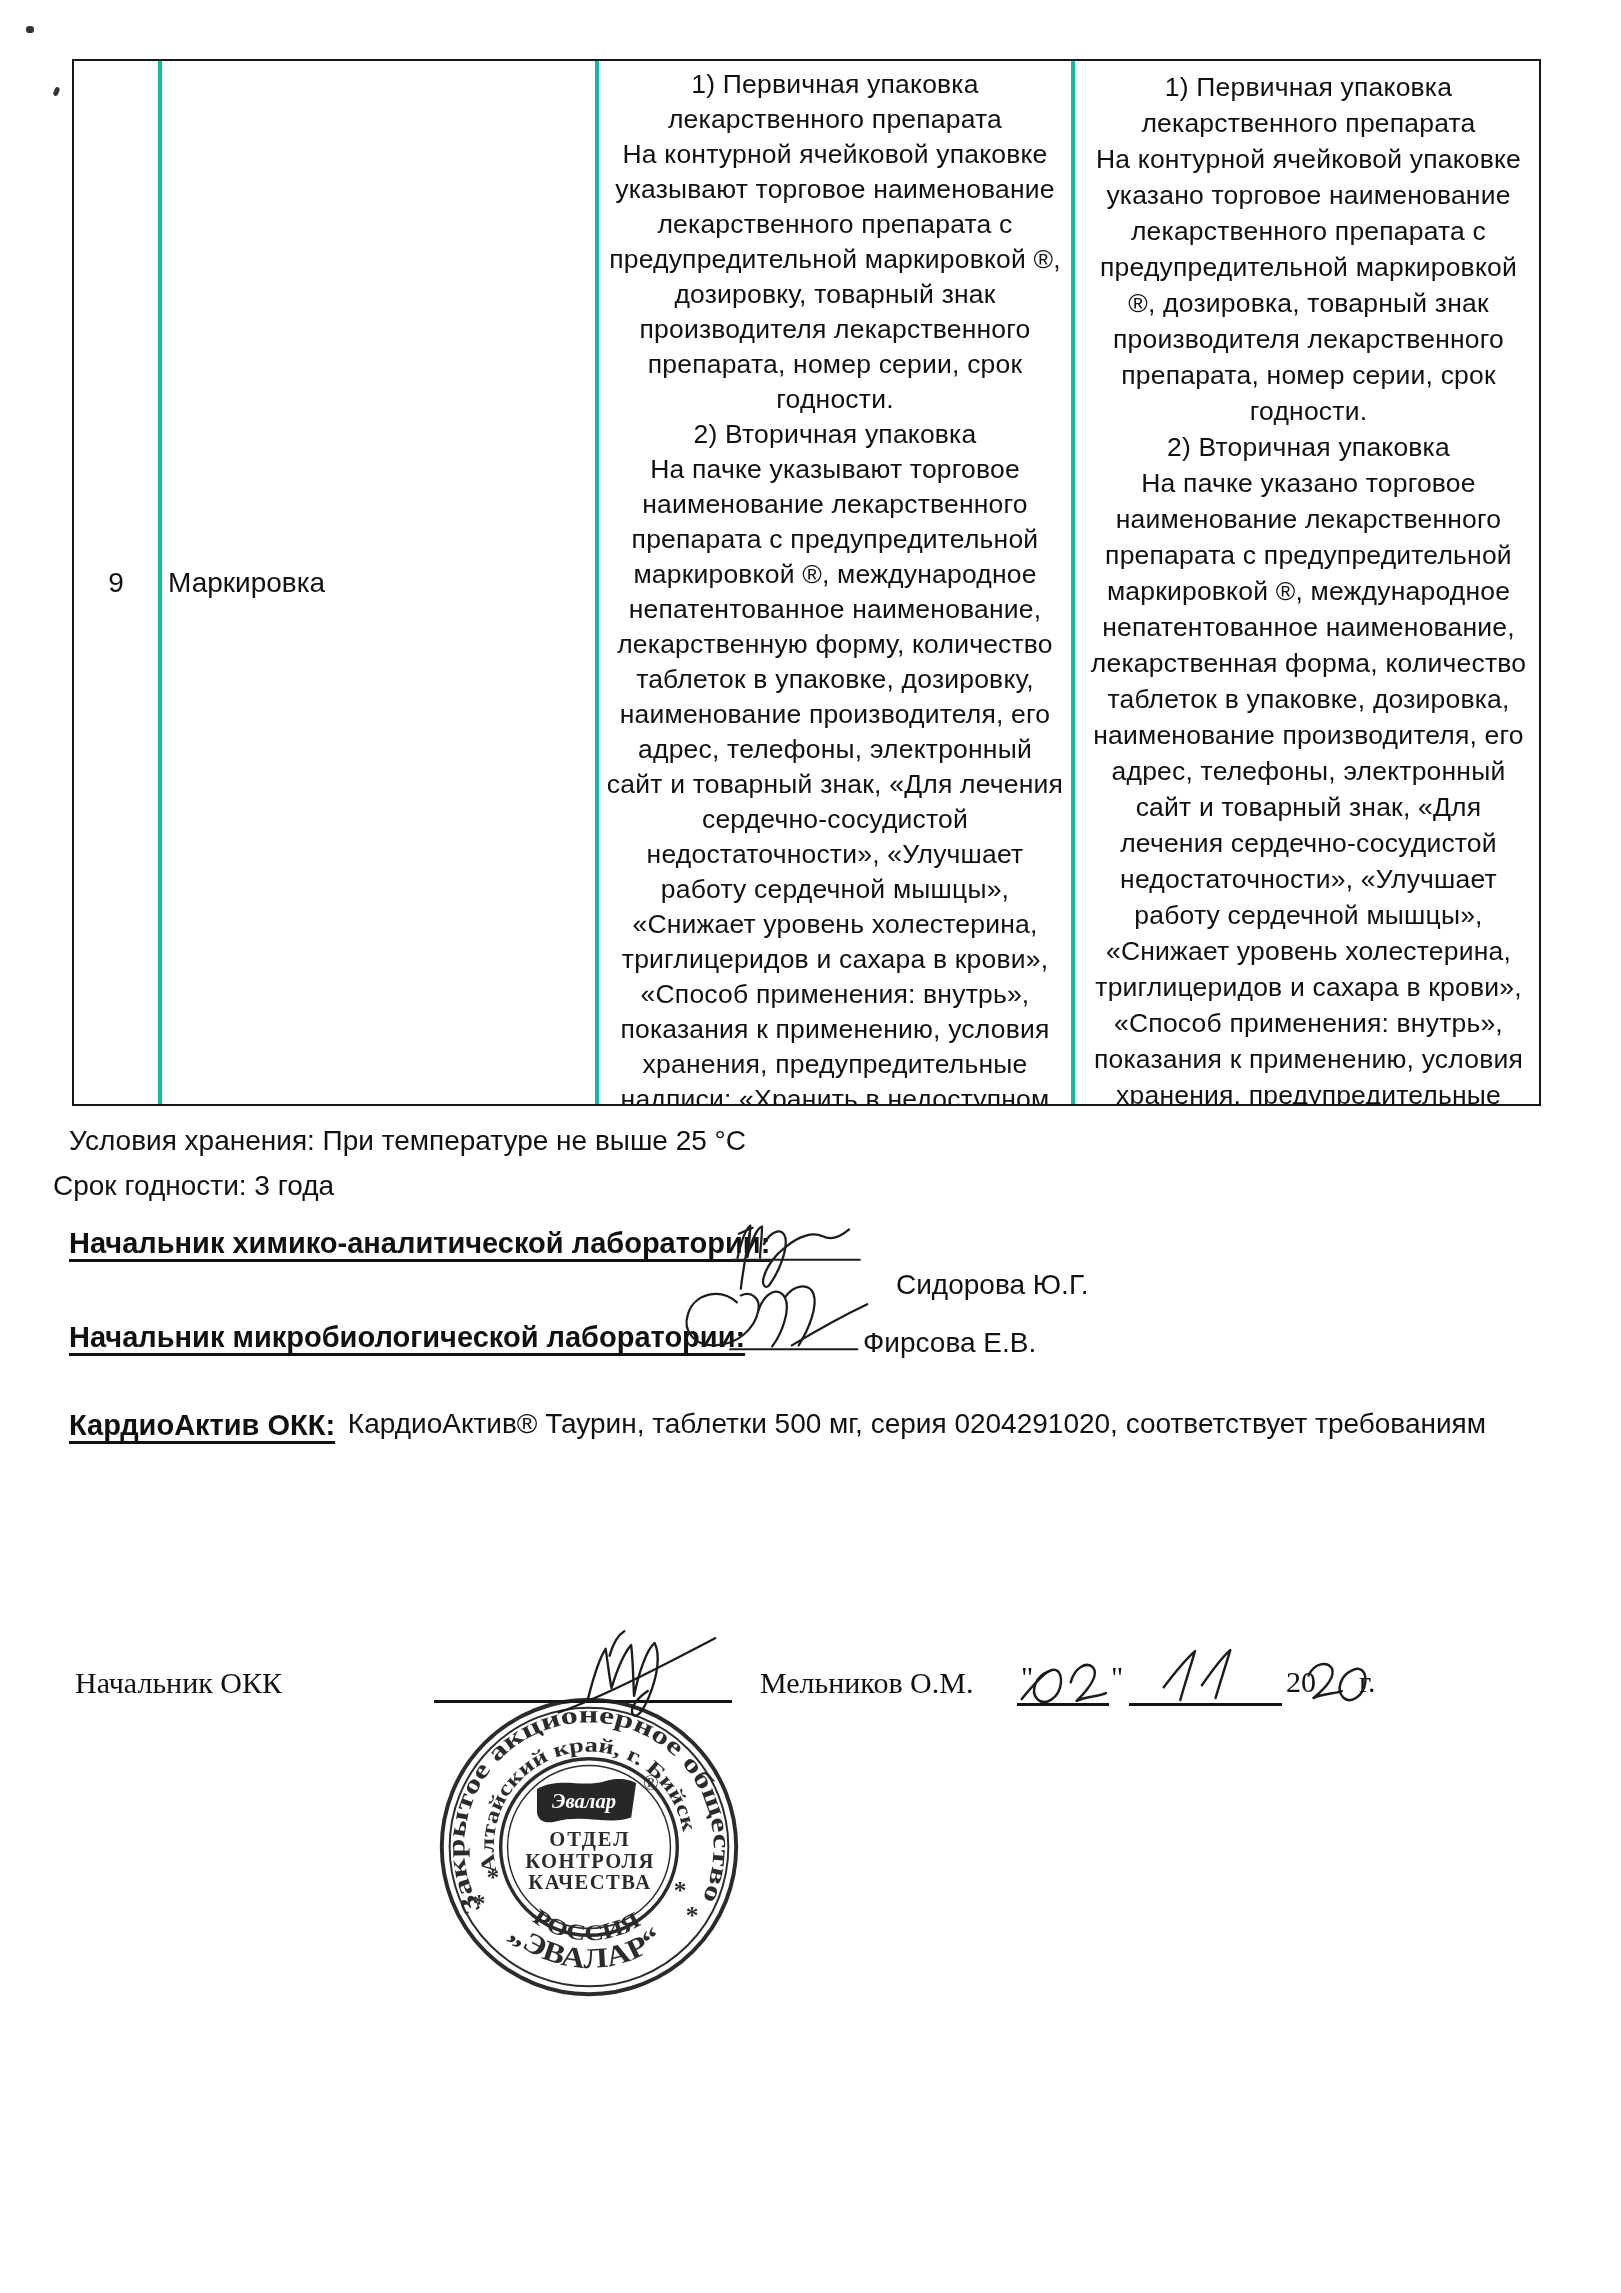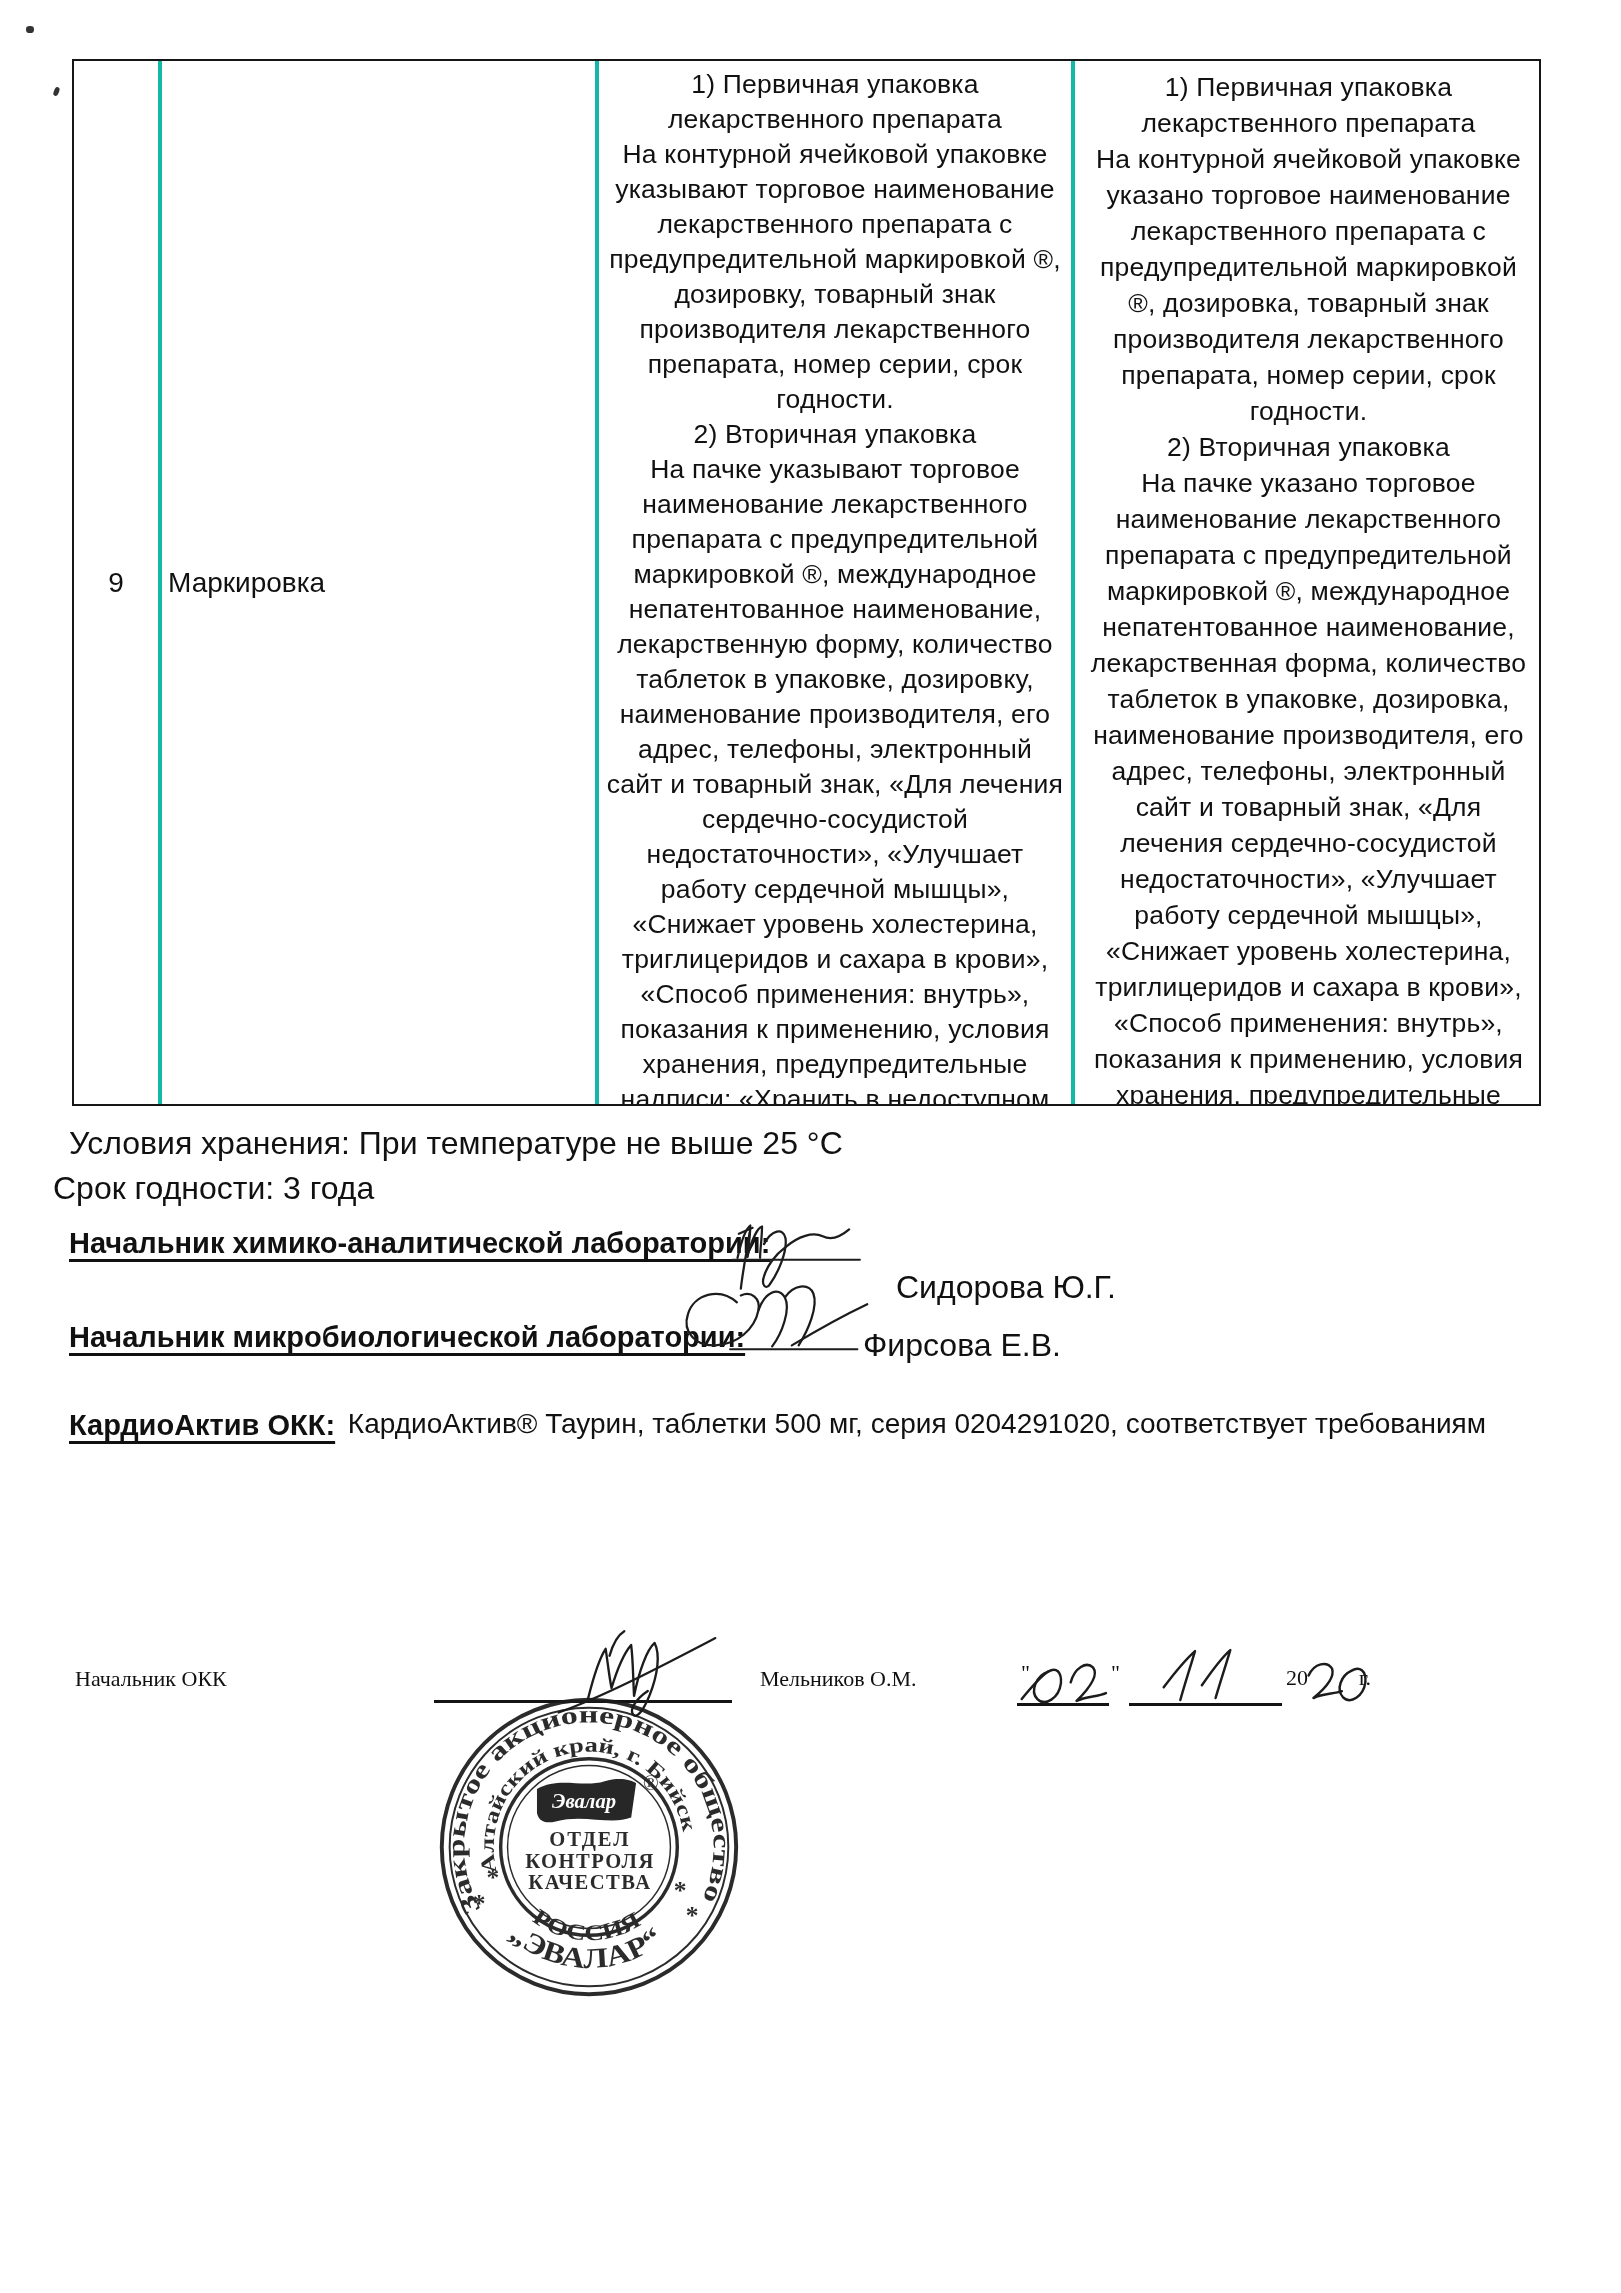--- a/index.html
+++ b/index.html
@@ -33,28 +33,28 @@
   .cell-label{display:flex;align-items:center;padding-left:6px;font-size:28px;}
   .cell-text{
     text-align:center;
     white-space:pre-line;
     padding:5.9px 7.8px 0 7.8px;
     letter-spacing:0.2px;
   }
   .cell-text.c4{line-height:36px;padding-top:7.8px;}
   
   .abs{position:absolute;}
-  .sans29{font-size:32px;line-height:1.25;}
+  .sans29{font-size:28px;line-height:1.25;}
   .head-bold{
     font-size:29px;font-weight:bold;
     text-decoration:underline;
     text-decoration-thickness:2.5px;
     text-underline-offset:5.9px;
   }
-  .serif{font-family:"Liberation Serif",serif;font-size:22px;}
+  .serif{font-family:"Liberation Serif",serif;font-size:30px;}
   .concl-line{font-size:28px;line-height:30px;text-align:right;}
   .rule{position:absolute;background:#141414;}
   svg text{font-family:"Liberation Serif",serif;}
   .sigpath{fill:none;stroke:#1c1c1c;stroke-linecap:round;stroke-linejoin:round;}
 </style>
 </head>
 <body>
 
 <div class="page">
 

